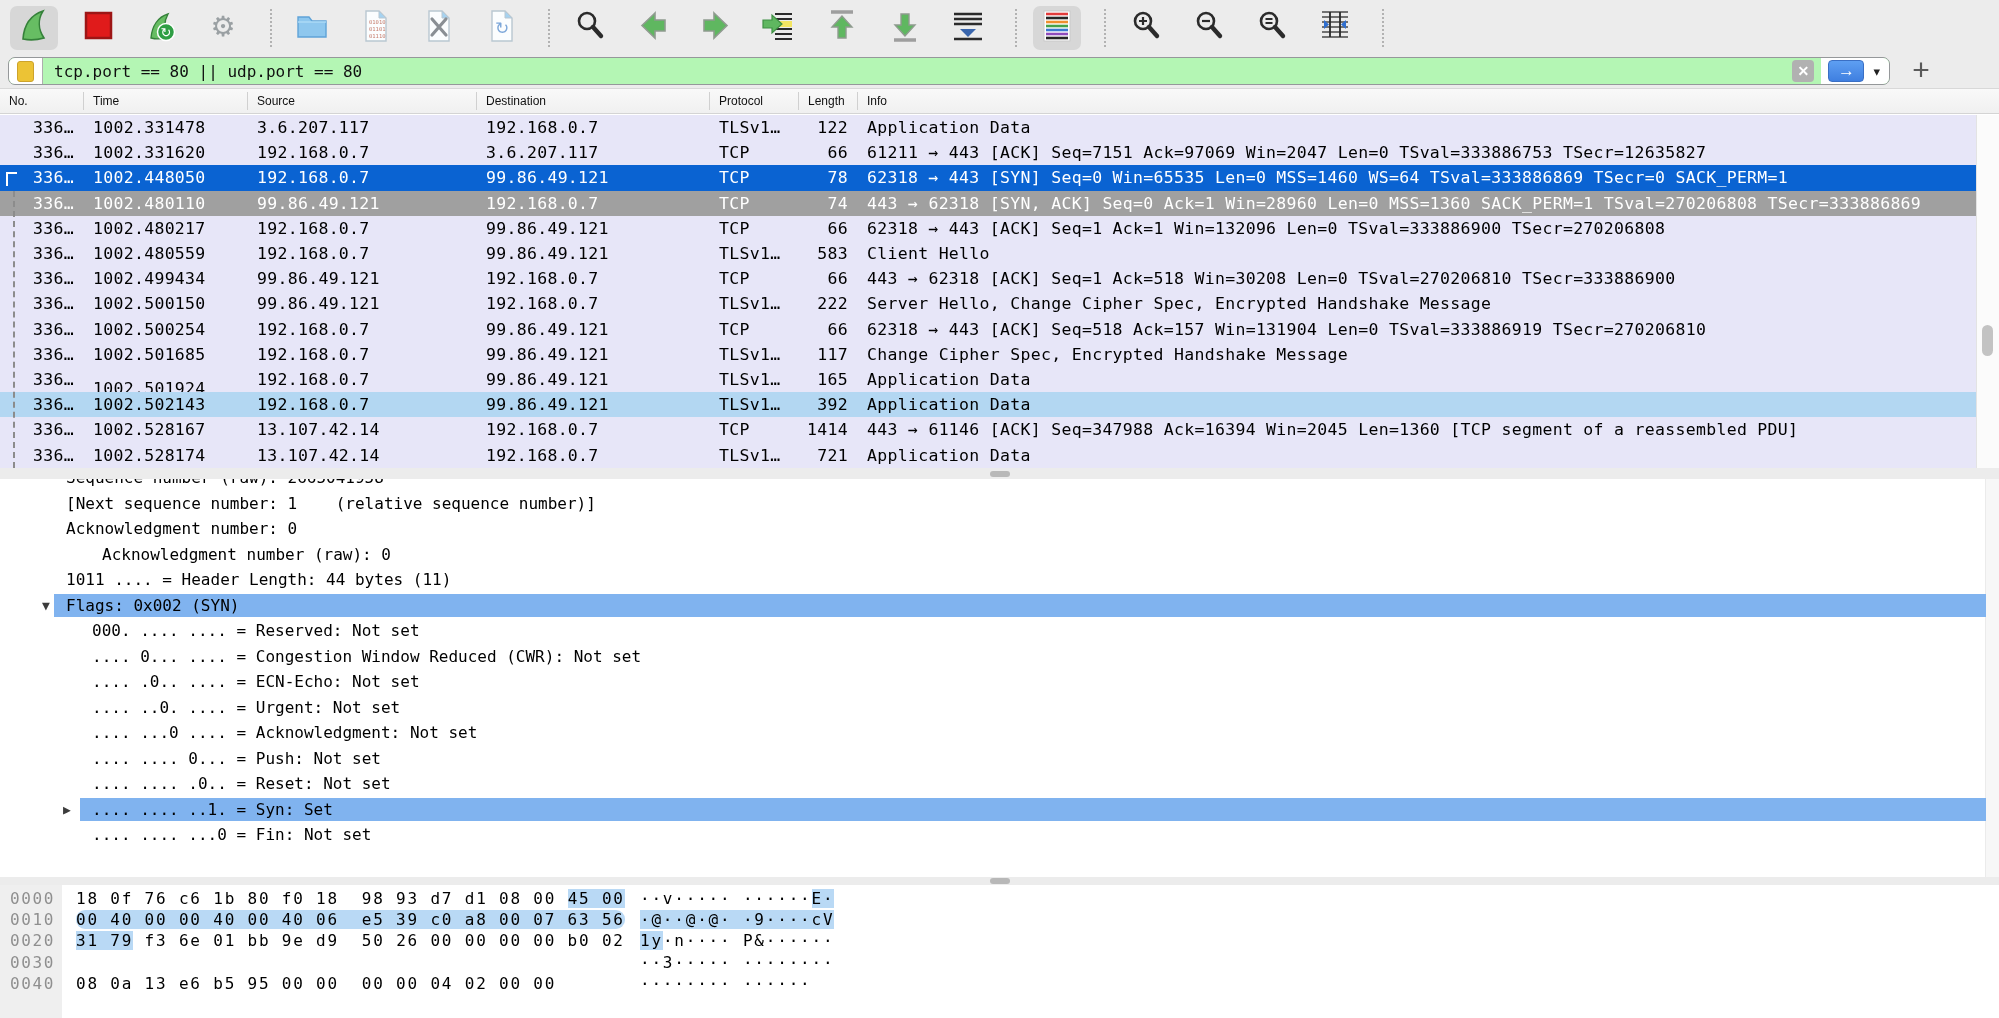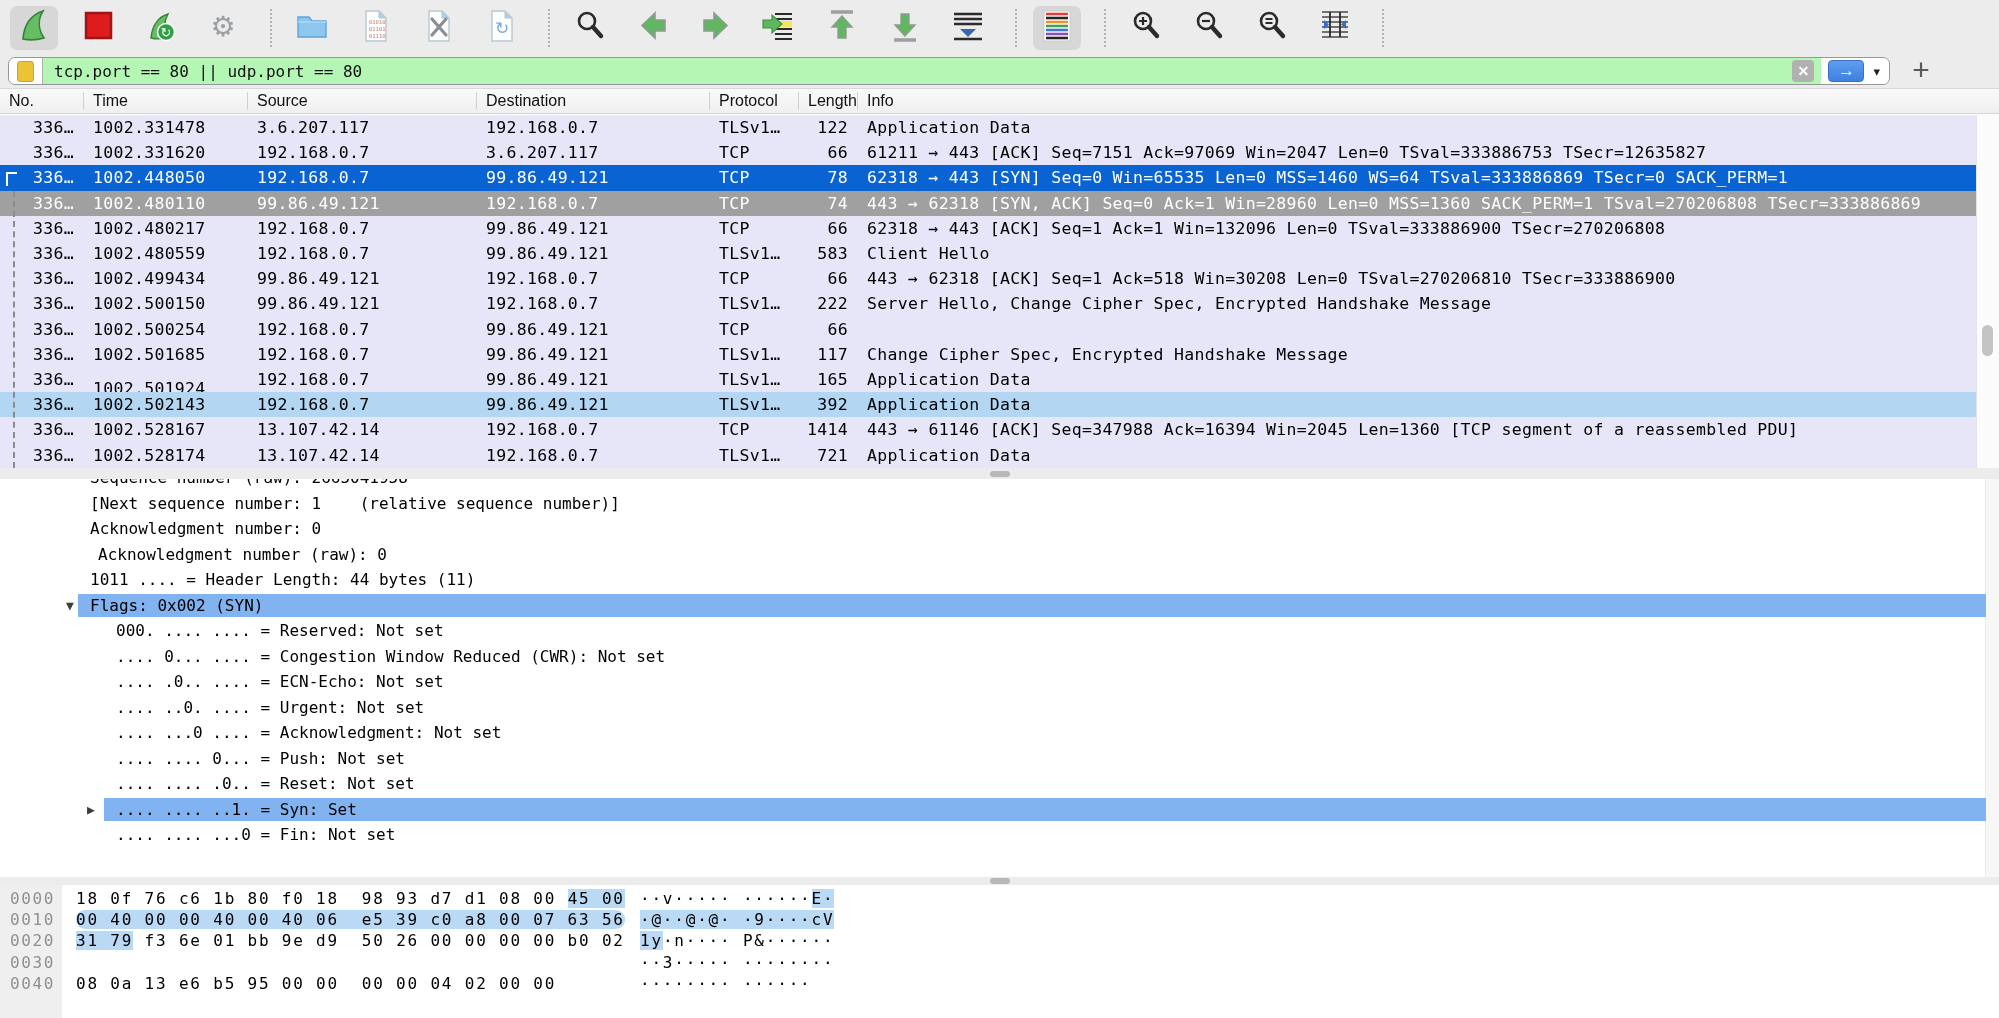--- a/index.html
+++ b/index.html
@@ -33,21 +33,21 @@
   .apply-btn{width:36px;height:22px;border-radius:4px;background:linear-gradient(#5e9ff2,#3f7fe0);
     border:1px solid #3a6fc4;color:#fff;display:flex;align-items:center;justify-content:center;
     font-size:17px;font-weight:bold;box-sizing:border-box;}
   .filter-caret{font-size:13px;color:#222;}
   .filter-add{position:absolute;left:1904px;top:-3px;width:34px;height:34px;text-align:center;
     font-size:30px;font-weight:300;color:#5a5a5a;line-height:34px;}
   
   .plist-header{position:absolute;top:88px;left:0;right:0;height:26px;
     background:linear-gradient(#f9f9f9,#f0f0f0);border-top:1px solid #d8d8d8;
     border-bottom:1px solid #d4d4d4;display:flex;align-items:center;
-    font-size:16px;color:#111;box-sizing:border-box;}
+    font-size:12px;color:#111;box-sizing:border-box;}
   .hcell{padding-left:9px;height:18px;line-height:18px;border-right:1px solid #d0d0d0;
     overflow:hidden;white-space:nowrap;box-sizing:border-box;flex-shrink:0;}
   .hcell.last{border-right:none;flex:1;}
   .plist-rows{position:absolute;top:115px;left:0;width:1976px;height:353px;overflow:hidden;
     font-family:"DejaVu Sans Mono",monospace;font-size:16.5px;letter-spacing:0.3px;}
   .prow{display:flex;height:25.2px;align-items:center;position:relative;}
   .pcell{white-space:pre;overflow:hidden;box-sizing:border-box;flex-shrink:0;padding-left:9px;}
   .pcell.r{text-align:right;padding-left:0;padding-right:10px;}
   .pcell.info{flex:1;}
   .conv-line{position:absolute;left:13px;top:76px;height:277px;border-left:2px dashed #8c8c8c;z-index:4;pointer-events:none;}
@@ -58,21 +58,21 @@
   .sthumb{position:absolute;left:5px;top:210px;width:11px;height:31px;border-radius:5.5px;background:#c3c3c3;}
   
   .splitter{position:absolute;left:0;right:0;background:#ececec;}
   #split1{top:468px;height:11px;}
   #split2{top:877px;height:8px;}
   .split-handle{position:absolute;left:calc(50% - 10px);top:calc(50% - 3px);
     width:20px;height:6px;border-radius:3px;background:#b8b8b8;}
   
   .details{position:absolute;top:479px;left:0;right:0;height:398px;background:#fff;
     overflow:hidden;font-family:"DejaVu Sans Mono",monospace;font-size:16px;color:#000;}
-  .dline{position:relative;height:25.5px;line-height:25.5px;white-space:pre;margin-left:24px;}
+  .dline{position:relative;height:25.5px;line-height:25.5px;white-space:pre;}
   .dline.clipped{margin-top:-14px;}
   .dtxt{position:relative;z-index:2;}
   .dhl{position:absolute;top:1px;bottom:1px;right:13px;background:#80b3ef;z-index:1;}
   .darrow{position:absolute;z-index:3;font-size:13px;color:#3c3c3c;}
   .vtrack{position:absolute;top:0;bottom:0;right:0;width:13px;background:#f7f7f7;border-left:1px solid #ebebeb;}
   
   .hexpane{position:absolute;top:885px;left:0;right:0;bottom:0;background:#fff;
     font-family:"DejaVu Sans Mono",monospace;font-size:16px;color:#000;}
   .hexgutter{position:absolute;left:0;top:0;bottom:0;width:62px;background:#efefef;}
   .hexrows{position:absolute;top:3px;left:0;right:0;}
@@ -338,20 +338,21 @@
       <div class="pcell r" style="width: 59px;">222</div>
       <div class="pcell info">Server Hello, Change Cipher Spec, Encrypted Handshake Message</div>
     </div>
     <div class="prow" style="background: rgb(231, 230, 248);">
       <div class="pcell r" style="width: 84px;">336…</div>
       <div class="pcell" style="width: 164px;">1002.500254</div>
       <div class="pcell" style="width: 229px;">192.168.0.7</div>
       <div class="pcell" style="width: 233px;">99.86.49.121</div>
       <div class="pcell" style="width: 89px;">TCP</div>
       <div class="pcell r" style="width: 59px;">66</div>
+      <div class="pcell info">62318 → 443 [ACK] Seq=518 Ack=157 Win=131904 Len=0 TSval=333886919 TSecr=270206810</div>
     </div>
     <div class="prow" style="background: rgb(231, 230, 248);">
       <div class="pcell r" style="width: 84px;">336…</div>
       <div class="pcell" style="width: 164px;">1002.501685</div>
       <div class="pcell" style="width: 229px;">192.168.0.7</div>
       <div class="pcell" style="width: 233px;">99.86.49.121</div>
       <div class="pcell" style="width: 89px;">TLSv1…</div>
       <div class="pcell r" style="width: 59px;">117</div>
       <div class="pcell info">Change Cipher Spec, Encrypted Handshake Message</div>
     </div>
@@ -399,21 +400,21 @@
 
 <div class="splitter" id="split1">
   <div class="split-handle"></div>
 </div>
 
 <div class="details">
   <div id="dlines">
       <div class="dline clipped"><span class="dtxt" style="padding-left: 66px;">Sequence number (raw): 2665041958</span></div>
       <div class="dline"><span class="dtxt" style="padding-left: 66px;">[Next sequence number: 1    (relative sequence number)]</span></div>
       <div class="dline"><span class="dtxt" style="padding-left: 66px;">Acknowledgment number: 0</span></div>
-      <div class="dline"><span class="dtxt" style="padding-left: 74px;">Acknowledgment number (raw): 0</span></div>
+      <div class="dline"><span class="dtxt" style="padding-left: 102px;">Acknowledgment number (raw): 0</span></div>
       <div class="dline"><span class="dtxt" style="padding-left: 66px;">1011 .... = Header Length: 44 bytes (11)</span></div>
       <div class="dline"><div class="dhl" style="left: 54px; background: rgb(128, 179, 239);"></div><span class="darrow" style="left: 42px;">▼</span><span class="dtxt" style="padding-left: 66px;">Flags: 0x002 (SYN)</span></div>
       <div class="dline"><span class="dtxt" style="padding-left: 92px;">000. .... .... = Reserved: Not set</span></div>
       <div class="dline"><span class="dtxt" style="padding-left: 92px;">.... 0... .... = Congestion Window Reduced (CWR): Not set</span></div>
       <div class="dline"><span class="dtxt" style="padding-left: 92px;">.... .0.. .... = ECN-Echo: Not set</span></div>
       <div class="dline"><span class="dtxt" style="padding-left: 92px;">.... ..0. .... = Urgent: Not set</span></div>
       <div class="dline"><span class="dtxt" style="padding-left: 92px;">.... ...0 .... = Acknowledgment: Not set</span></div>
       <div class="dline"><span class="dtxt" style="padding-left: 92px;">.... .... 0... = Push: Not set</span></div>
       <div class="dline"><span class="dtxt" style="padding-left: 92px;">.... .... .0.. = Reset: Not set</span></div>
       <div class="dline"><div class="dhl" style="left: 80px; background: rgb(128, 179, 239);"></div><span class="darrow" style="left: 63px;">▶</span><span class="dtxt" style="padding-left: 92px;">.... .... ..1. = Syn: Set</span></div>

